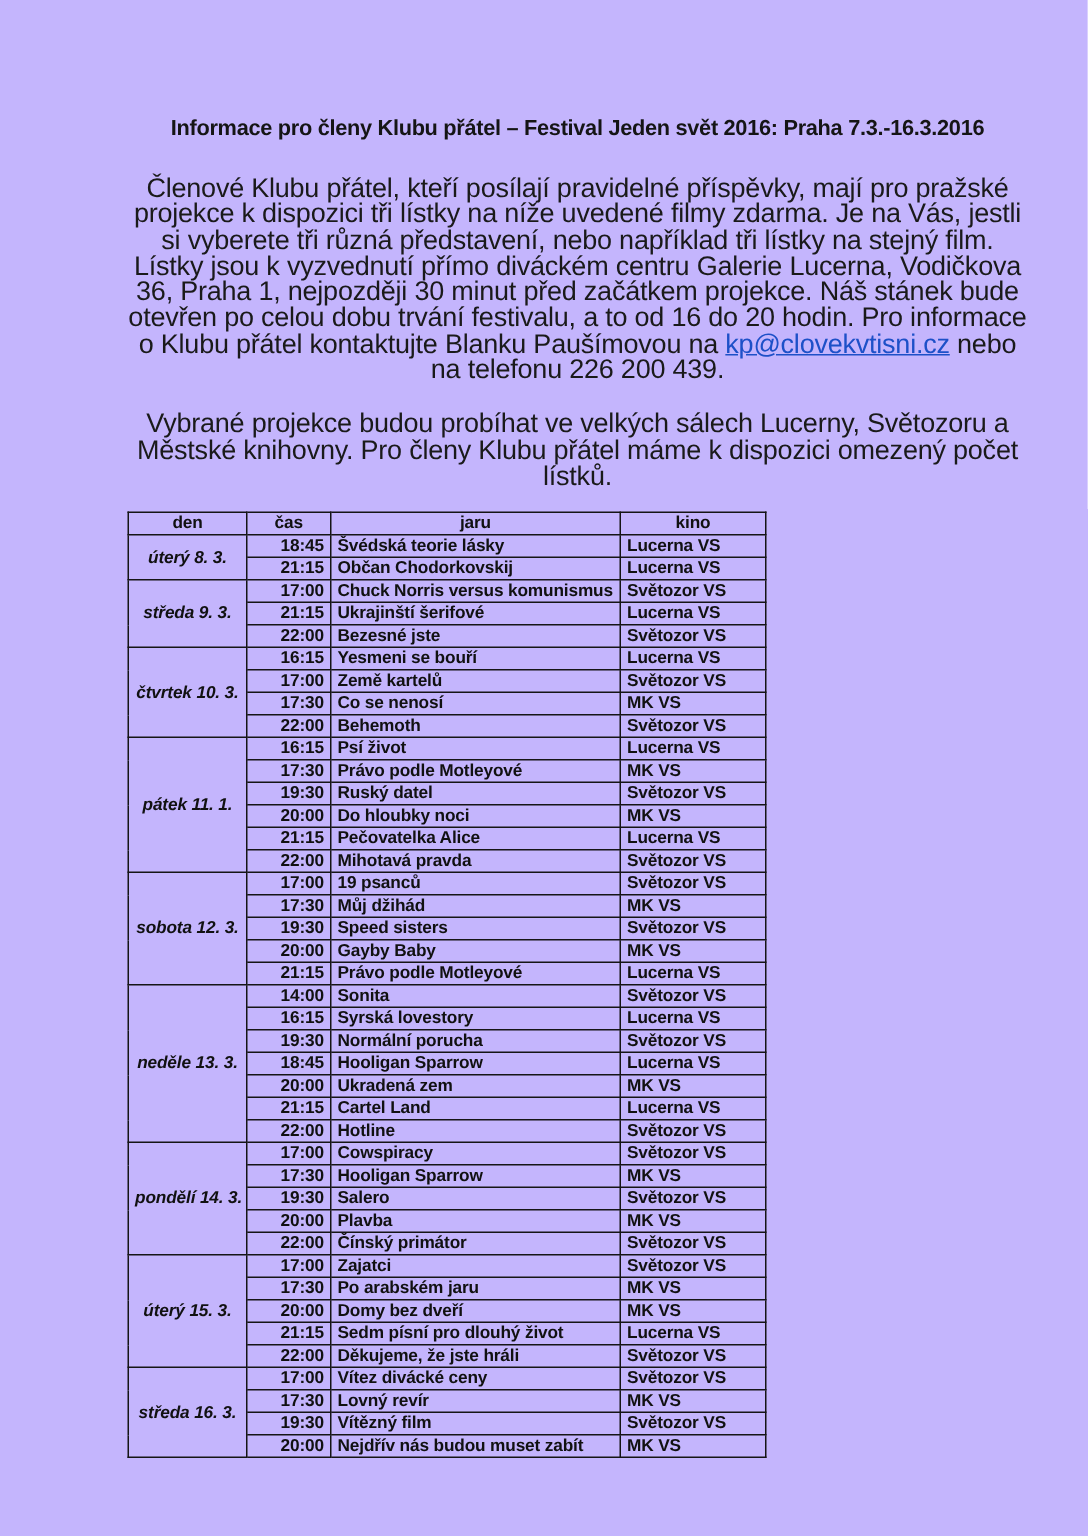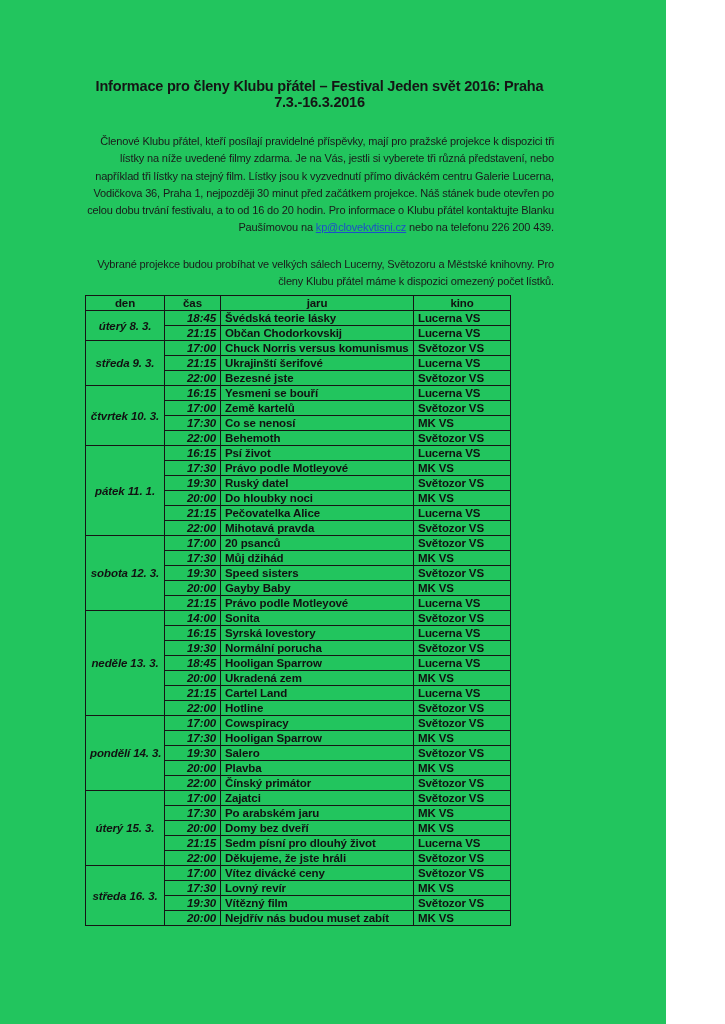--- a/index.html
+++ b/index.html
@@ -9,43 +9,43 @@
   }
   body {
     width: 725px;
     height: 1024px;
     font-family: "Liberation Sans", sans-serif;
     color: #111111;
     overflow: hidden;
   }
   .page {
     box-sizing: border-box;
-    width: 666px;
+    width: 725px;
     height: 1024px;
-    padding: 78px 112px 0 85px;
-    background: #22c55e;
+    padding: 78px 40px 0 85px;
+    background: #c4b5fd;
   }
   .doc-title {
     font-size: 14.5px;
     font-weight: bold;
     text-align: center;
     letter-spacing: -0.2px;
     margin: 0 0 23px 0;
     color: #151515;
   }
   .body-text {
-    font-size: 11px;
+    font-size: 18px;
     line-height: 17.3px;
     letter-spacing: -0.15px;
     margin: 0 0 19px 0;
     color: #1a1a1a;
-    text-align: right;
+    text-align: center;
   }
   .body-text.second {
-    margin-bottom: 5px;
+    margin-bottom: 15px;
   }
   a.email-link {
     text-decoration: underline;
     cursor: pointer;
   }
   table.schedule {
     border-collapse: collapse;
     table-layout: fixed;
     width: 425px;
     margin-top: 0;
@@ -66,21 +66,20 @@
   table.schedule th {
     text-align: center;
   }
   td.cell-day {
     text-align: center;
     vertical-align: middle;
     font-style: italic;
   }
   td.cell-time {
     text-align: right;
-    font-style: italic;
   }
   td.cell-film,
   td.cell-kino {
     text-align: left;
   }
 </style>
 </head>
 <body>
 
 <div class="page">
@@ -182,21 +181,21 @@
           <td class="cell-kino">Lucerna VS</td>
         </tr>
         <tr>
           <td class="cell-time">22:00</td>
           <td class="cell-film">Mihotavá pravda</td>
           <td class="cell-kino">Světozor VS</td>
         </tr>
         <tr>
           <td class="cell-day" rowspan="5">sobota 12. 3.</td>
           <td class="cell-time">17:00</td>
-          <td class="cell-film">20 psanců</td>
+          <td class="cell-film">19 psanců</td>
           <td class="cell-kino">Světozor VS</td>
         </tr>
         <tr>
           <td class="cell-time">17:30</td>
           <td class="cell-film">Můj džihád</td>
           <td class="cell-kino">MK VS</td>
         </tr>
         <tr>
           <td class="cell-time">19:30</td>
           <td class="cell-film">Speed sisters</td>

